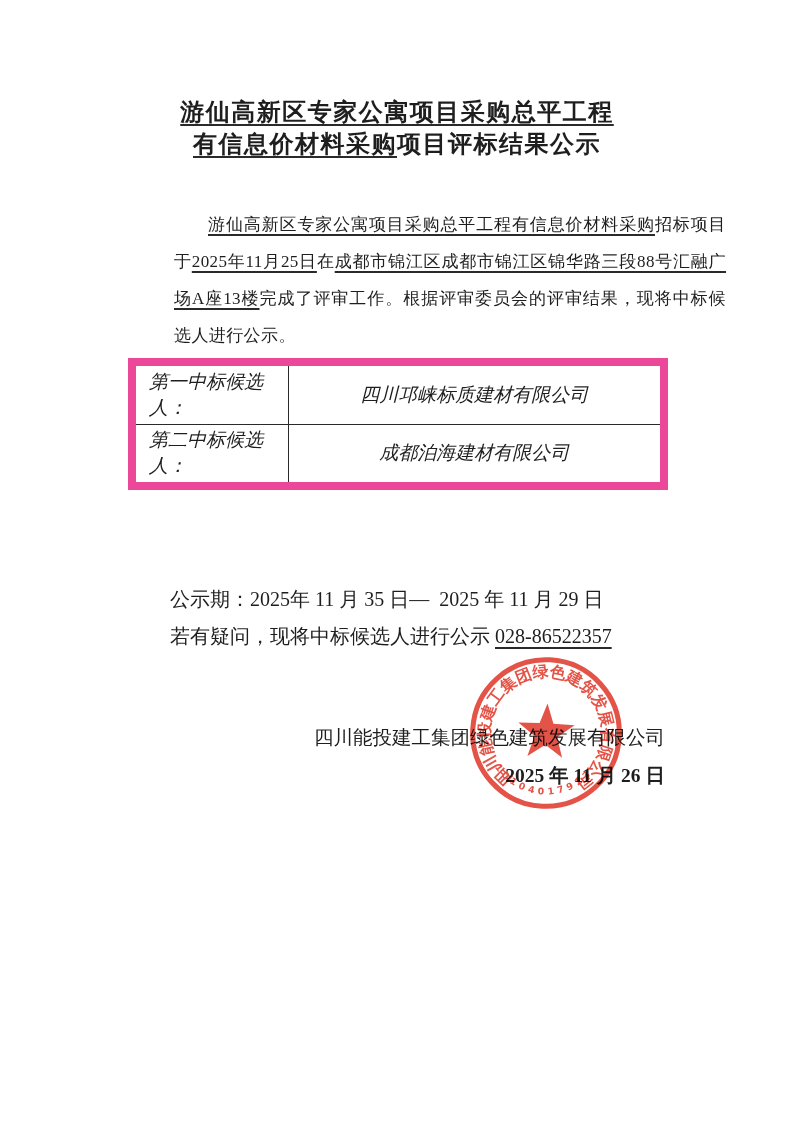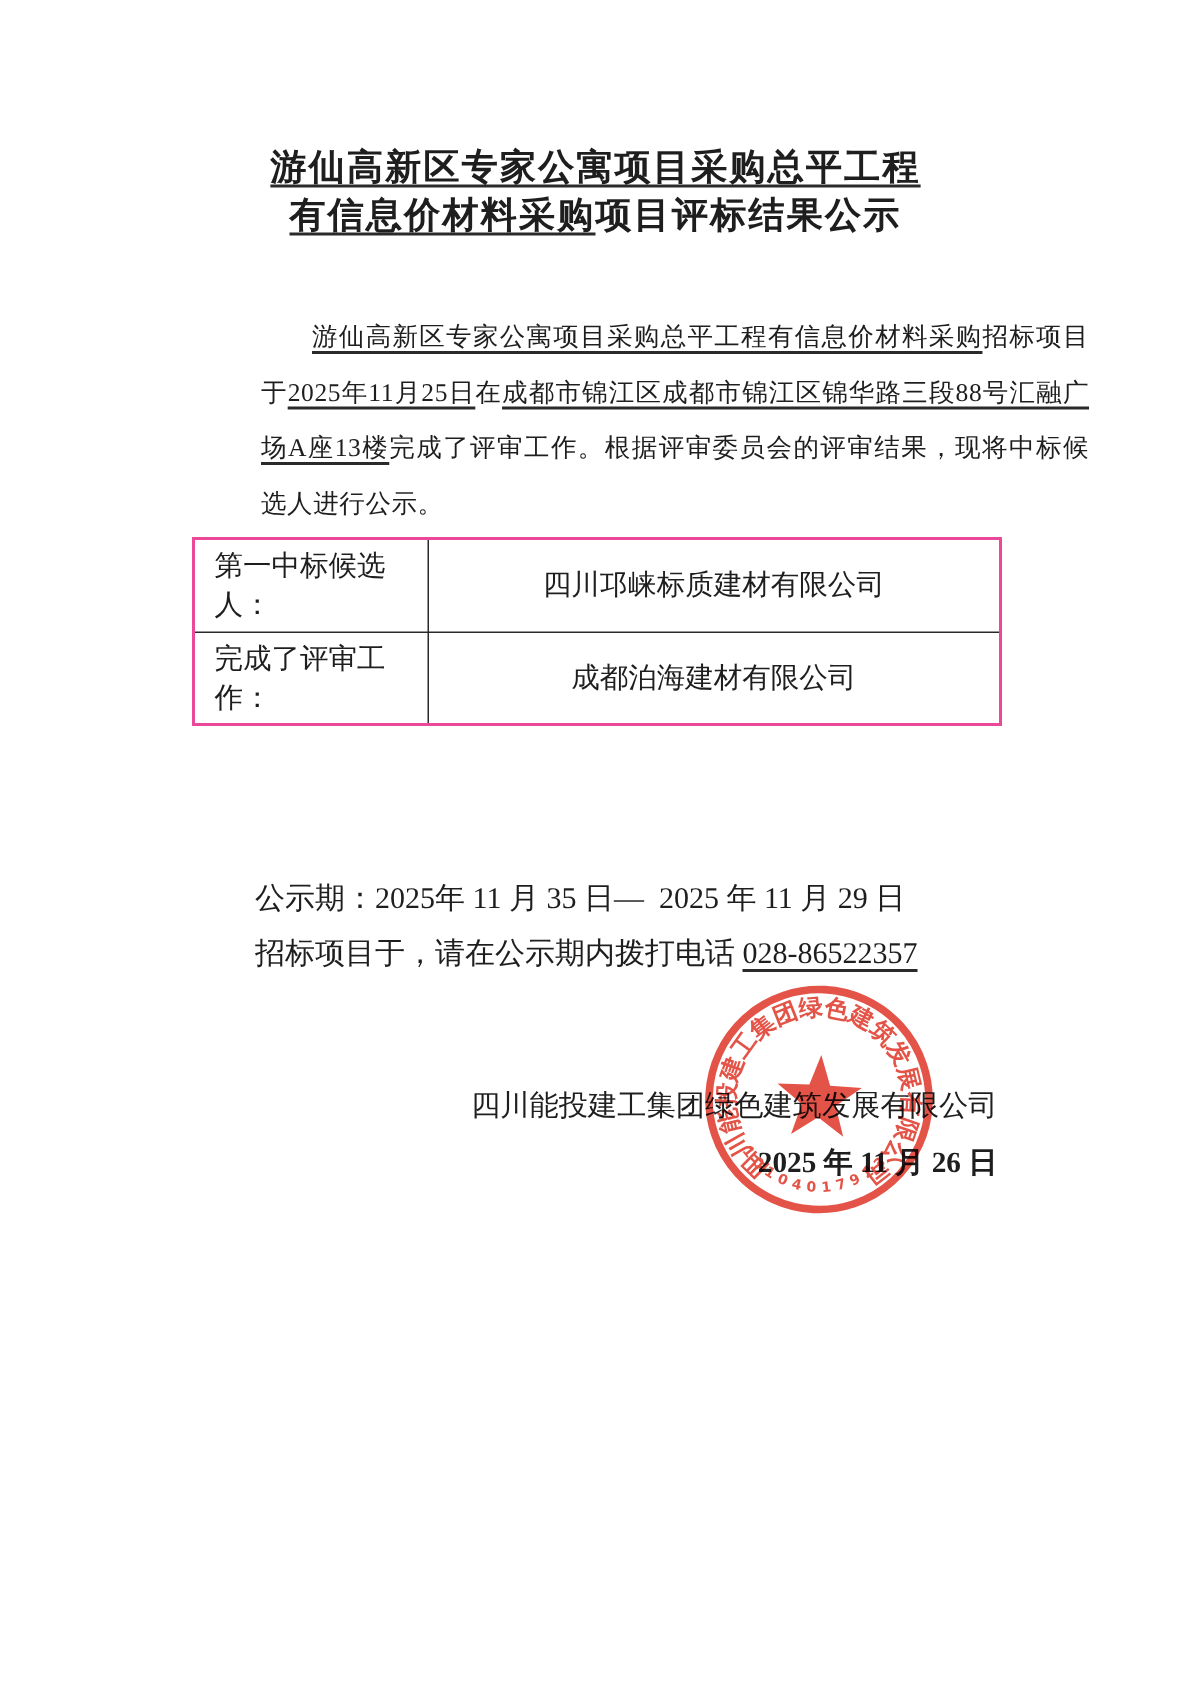--- a/index.html
+++ b/index.html
@@ -51,21 +51,21 @@
     width: 540px;
     border-collapse: collapse;
     table-layout: fixed;
   }
   .result-table td {
     border: 1.5px solid #2a2a2a;
     height: 62px;
     font-size: 19px;
     vertical-align: middle;
   }
-  .result-table { border: 2px solid #ec4899; }
+  .result-table { border: 8px solid #ec4899; font-style: italic; }
   .result-table td.lbl { width: 156px; padding-left: 13px; }
   .result-table td.val { text-align: center; }
   .notice {
     position: absolute;
     top: 581px;
     left: 170px;
     font-size: 20px;
     line-height: 37px;
   }
   .notice .pre { white-space: pre-wrap; }
@@ -115,29 +115,29 @@
 
   <p class="body-para"><span class="u">游仙高新区专家公寓项目采购总平工程有信息价材料采购</span><span>招标项目于</span><span class="u">2025年11月25日</span><span>在</span><span class="u">成都市锦江区成都市锦江区锦华路三段88号汇融广场A座13楼</span><span>完成了评审工作。根据评审委员会的评审结果，现将中标候选人进行公示。</span></p>
 
   <table class="result-table">
     <tbody>
       <tr>
         <td class="lbl">第一中标候选人：</td>
         <td class="val">四川邛崃标质建材有限公司</td>
       </tr>
       <tr>
-        <td class="lbl">完成了评审工作：</td>
+        <td class="lbl">第二中标候选人：</td>
         <td class="val">成都泊海建材有限公司</td>
       </tr>
     </tbody>
   </table>
 
   <div class="notice">
     <div class="pre">公示期：2025年 11 月 35 日—  2025 年 11 月 29 日</div>
-    <div><span>招标项目于，请在公示期内拨打电话 </span><span class="u">028-86522357</span></div>
+    <div><span>若有疑问，现将中标候选人进行公示 </span><span class="u">028-86522357</span></div>
   </div>
 
   <div class="signature">
     <div>四川能投建工集团绿色建筑发展有限公司</div>
     <div class="date">2025 年 11 月 26 日</div>
   </div>
 
   <div class="stamp">
     <svg viewBox="0 0 200 200" aria-hidden="true">
       <circle cx="100" cy="100" r="94" fill="none" stroke-width="6.5" stroke="#df3526"></circle>

